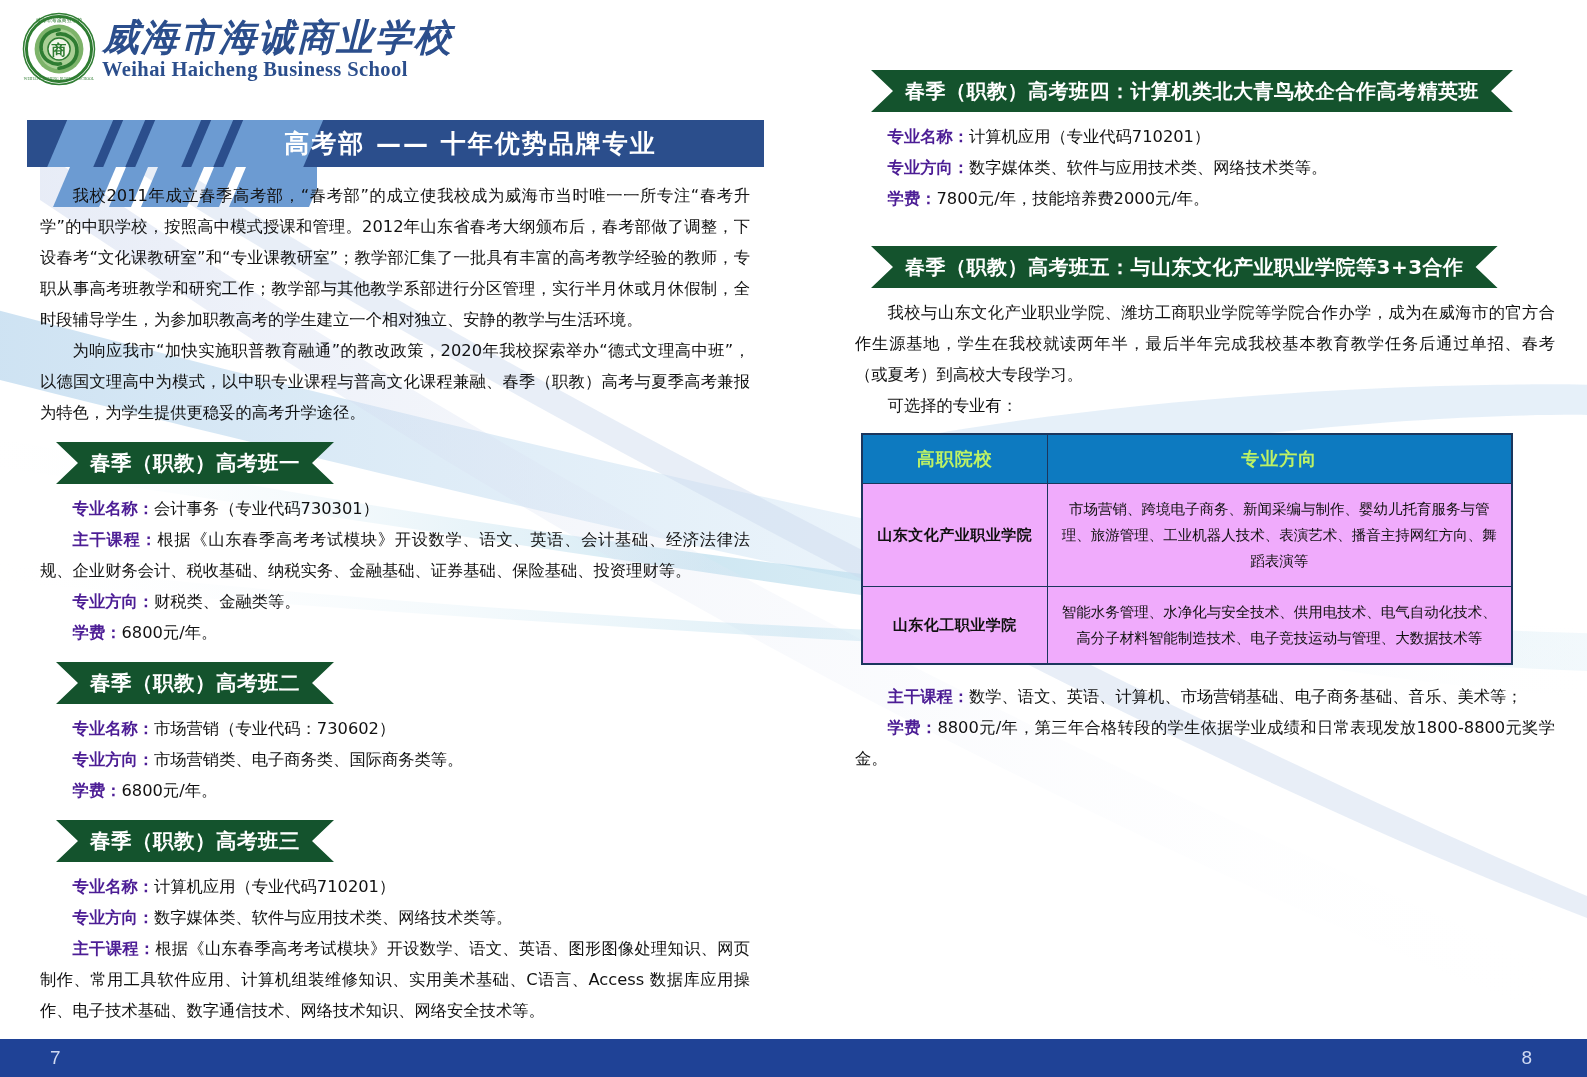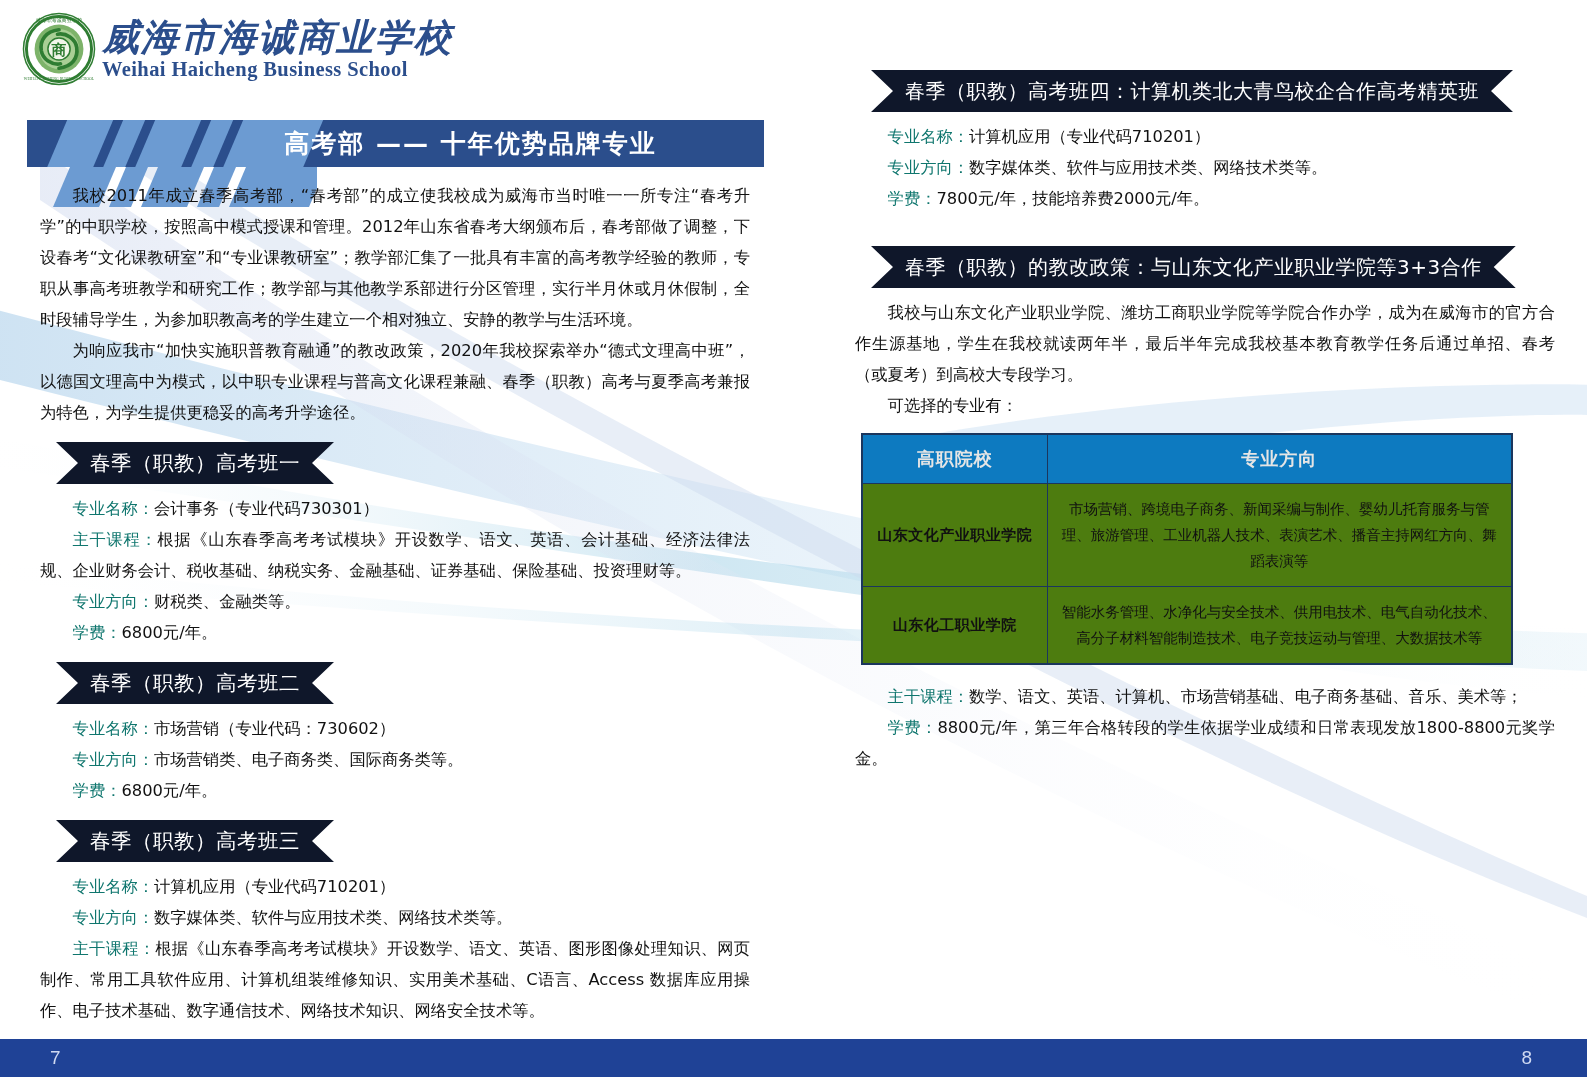--- a/index.html
+++ b/index.html
@@ -62,59 +62,59 @@
   p.body{
     font-family:"DejaVu Sans","Liberation Sans",sans-serif;
     font-size:16.3px; line-height:31px; color:#111111;
     text-align:justify; text-indent:2em; margin-bottom:0;
   }
 
   
   .chev{
     position:relative; height:42px; margin:14px 0 9px 16px;
     display:inline-flex; align-items:center;
-    background:#0f172a; color:#fff;
+    background:#14532d; color:#fff;
     padding:0 34px 0 34px;
     font-family:"DejaVu Sans","Liberation Sans",sans-serif;
-    font-size:20.5px; font-weight:400; letter-spacing:.5px;
+    font-size:20.5px; font-weight:700; letter-spacing:.5px;
     clip-path:polygon(0 0, 100% 0, calc(100% - 22px) 50%, 100% 100%, 0 100%, 22px 50%);
     white-space:nowrap;
   }
   .chev.wide{ font-size:20px; }
 
   
   .field{
     font-family:"DejaVu Sans","Liberation Sans",sans-serif;
     font-size:16.3px; line-height:31px; color:#111111;
     text-align:justify; text-indent:2em;
   }
-  .field .lbl{ color:#0f766e; font-weight:400; }
+  .field .lbl{ color:#4c1d95; font-weight:700; }
 
   
   .tbl{
     width:652px; border-collapse:collapse; margin:12px 0 0 6px;
     border:2px solid #1b365d; background:#ffffff;
   }
   .tbl th{
-    background:#0d7ac0; color:#e5e5e5;
+    background:#0d7ac0; color:#bef264;
     font-family:"Liberation Serif","DejaVu Serif",serif;
     font-size:18px; font-weight:700; letter-spacing:1px;
     padding:12px 6px; border:1px solid #1b365d;
   }
   .tbl td{
     border:1px solid #1b365d;
     font-family:"Liberation Serif","DejaVu Serif",serif;
     font-size:14.5px; line-height:26px; color:#111; padding:12px 10px;
     vertical-align:middle;
   }
   .tbl td.school{
     width:185px; text-align:center; font-weight:700; font-size:15px; letter-spacing:.5px;
   }
   .tbl td.major{ text-align:center; }
-  .tbl tr.alt td{ background:#4d7c0f; }
+  .tbl tr.alt td{ background:#f0abfc; }
 
   
   .footer{
     position:absolute; left:0; bottom:0; width:1587px; height:38px;
     background:#1f4296; z-index:6;
   }
   .footer .pg{
     position:absolute; top:50%; transform:translateY(-50%);
     color:#cfd9f2; font-size:19px;
     font-family:"Liberation Sans","DejaVu Sans",sans-serif;
@@ -246,21 +246,21 @@
       <span class="lbl">专业名称：</span><span>计算机应用（专业代码710201）</span>
     </div>
     <div class="field">
       <span class="lbl">专业方向：</span><span>数字媒体类、软件与应用技术类、网络技术类等。</span>
     </div>
     <div class="field">
       <span class="lbl">学费：</span><span>7800元/年，技能培养费2000元/年。</span>
     </div>
 
     
-    <div class="chev wide" style="margin-top:32px;">春季（职教）的教改政策：与山东文化产业职业学院等3+3合作</div>
+    <div class="chev wide" style="margin-top:32px;">春季（职教）高考班五：与山东文化产业职业学院等3+3合作</div>
     <p class="body">我校与山东文化产业职业学院、潍坊工商职业学院等学院合作办学，成为在威海市的官方合作生源基地，学生在我校就读两年半，最后半年完成我校基本教育教学任务后通过单招、春考（或夏考）到高校大专段学习。</p>
     <p class="body">可选择的专业有：</p>
 
     <table class="tbl">
       <thead>
         <tr>
           <th>高职院校</th>
           <th>专业方向</th>
         </tr>
       </thead>

